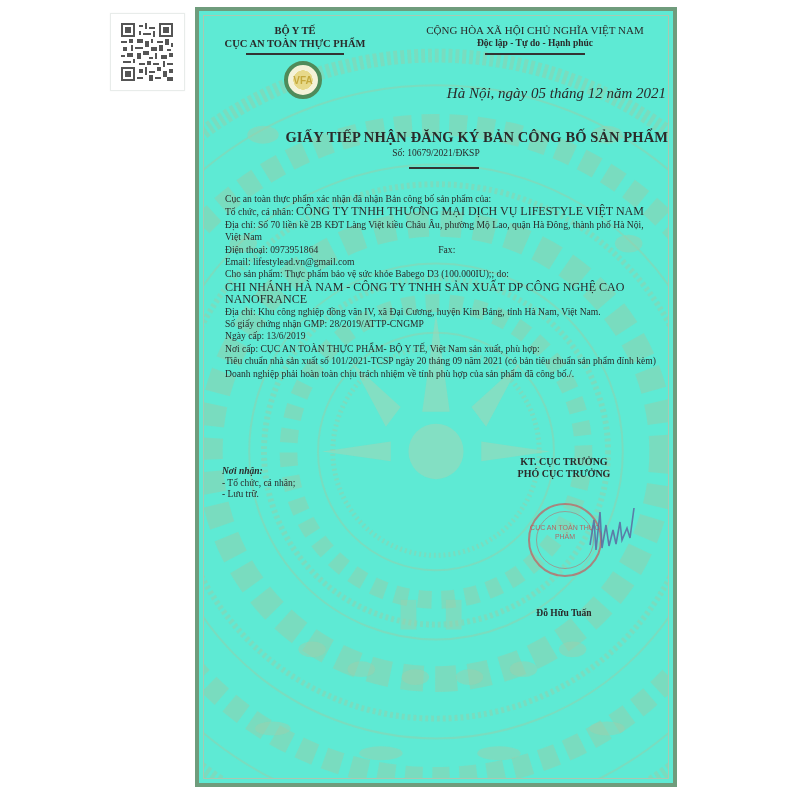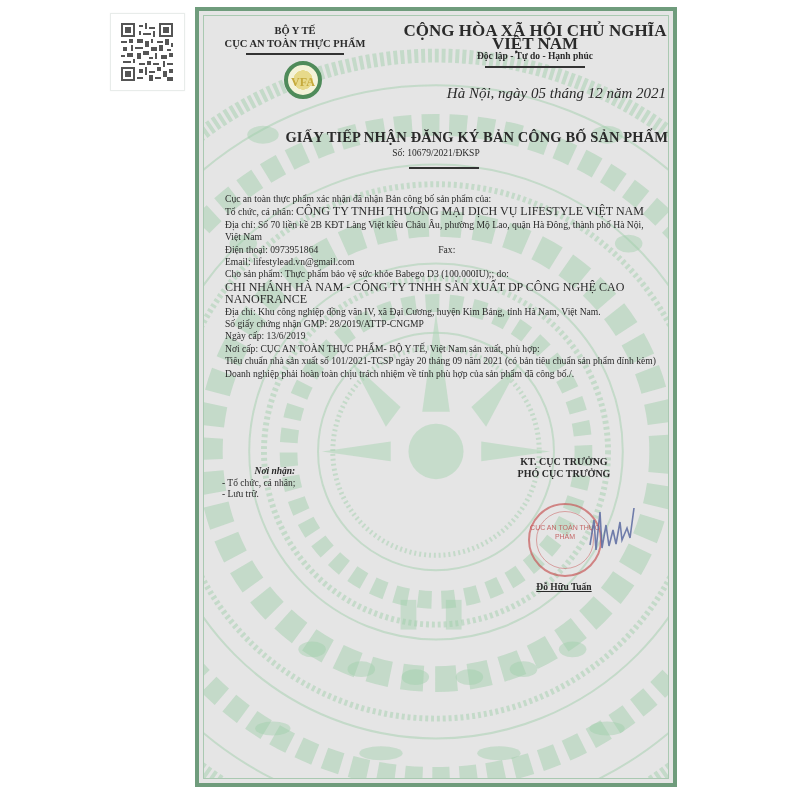--- a/index.html
+++ b/index.html
@@ -1,53 +1,53 @@
 <!DOCTYPE html>
 <html><head>
 <meta charset="utf-8">
 <style>
   html, body { margin:0; padding:0; }
   body { width:800px; height:800px; background:#ffffff; position:relative; overflow:hidden; font-family:"Liberation Serif", "DejaVu Serif", serif; color:#2a2a2a; }
 
   .qr-box { position:absolute; left:110px; top:13px; width:73px; height:76px; background:#fff; border:1px solid #e8ecea; box-shadow:0 0 2px rgba(0,0,0,0.04); }
   .qr { position:absolute; left:10px; top:9px; width:52px; height:58px; }
 
-  .doc { position:absolute; left:195px; top:7px; width:482px; height:780px; background:#e5e5e5; border:4px solid #6f9c7c; box-sizing:border-box; }
+  .doc { position:absolute; left:195px; top:7px; width:482px; height:780px; background:#5eead4; border:4px solid #6f9c7c; box-sizing:border-box; }
   .doc-inner { position:absolute; inset:4px; border:1px solid #a9c9b1; overflow:hidden; }
   .bg { position:absolute; left:0; top:0; width:100%; height:100%; }
 
   .content { position:absolute; left:0; top:0; width:100%; height:100%; }
   .hdr-left { position:absolute; left:6px; top:8px; width:170px; text-align:center; font-weight:bold; font-size:10.5px; line-height:13px; }
   .hdr-left .rule { width:98px; height:1.5px; background:#333; margin:3px auto 0; }
   .logo { position:absolute; left:80px; top:45px; width:38px; height:38px; border-radius:50%; border:4px solid #4f8b5a; background:radial-gradient(circle,#e7d98a 0 45%, #f4f2d8 46% 100%); box-sizing:border-box; }
-  .logo span { position:absolute; left:0; right:0; top:10px; text-align:center; font-size:12px; color:#c5a93c; font-weight:bold; font-family:Liberation Serif, serif; }
+  .logo span { position:absolute; left:0; right:0; top:10px; text-align:center; font-size:10px; color:#c5a93c; font-weight:bold; font-family:Liberation Sans, sans-serif; }
 
   .hdr-right { position:absolute; left:190px; top:8px; width:282px; text-align:center; }
-  .hdr-right .nation { font-weight:bold; font-size:17px; line-height:13px; }
+  .hdr-right .nation { font-weight:normal; font-size:11px; line-height:13px; }
   .hdr-right .motto { font-weight:bold; font-size:9.5px; line-height:13px; }
   .hdr-right .rule { width:100px; height:1.5px; background:#333; margin:3px auto 0; }
   .date { position:absolute; left:222px; top:69px; width:240px; text-align:right; font-style:italic; font-size:15px; }
 
   .title { position:absolute; left:0; top:113px; width:100%; text-align:right; font-weight:bold; font-size:14.5px; letter-spacing:0.1px; }
   .number { position:absolute; left:0; top:132px; width:100%; text-align:center; font-size:9.5px; }
   .title-rule { position:absolute; left:205px; top:151px; width:70px; height:1.5px; background:#333; }
 
   .body { position:absolute; left:21px; top:177px; width:440px; font-size:9.6px; line-height:12.4px; }
   .body .p { margin:0 5px 0 0; }
   .upper { text-transform:none; font-size:12px; }
   .gap { display:inline-block; width:120px; }
 
   .recv { position:absolute; left:18px; top:450px; font-size:9.5px; line-height:11.5px; }
-  .recv .lbl { font-weight:bold; font-style:italic;text-align:right; }
+  .recv .lbl { font-weight:bold; font-style:italic; }
   .sign { position:absolute; left:270px; top:440px; width:180px; text-align:center; font-weight:bold; font-size:10px; line-height:12px; }
   .stamp { position:absolute; left:324px; top:487px; width:74px; height:74px; border-radius:50%; border:2px solid rgba(200,90,90,0.7); box-sizing:border-box; }
   .stamp .ring { position:absolute; inset:6px; border-radius:50%; border:1px solid rgba(200,90,90,0.5); }
   .stamp .txt { position:absolute; left:0; right:0; top:18px; text-align:center; color:rgba(190,80,80,0.85); font-size:7px; line-height:9px; font-family:"Liberation Sans", sans-serif; }
   .sig { position:absolute; left:378px; top:484px; width:60px; height:70px; }
-  .signer { position:absolute; left:270px; top:566px; width:180px; text-align:center; font-weight:bold; font-size:9.5px;text-decoration:underline; }
+  .signer { position:absolute; left:270px; top:592px; width:180px; text-align:center; font-weight:bold; font-size:9.5px; }
 </style>
 </head>
 <body>
 
 <div class="qr-box">
   <svg class="qr" viewBox="0 0 26 29" shape-rendering="crispEdges">
     <rect width="26" height="29" fill="#fff"></rect>
     <g fill="#555">
       <rect x="0" y="0" width="7" height="7"></rect>
         <rect x="1" y="1" width="5" height="5" fill="#fff"></rect>

